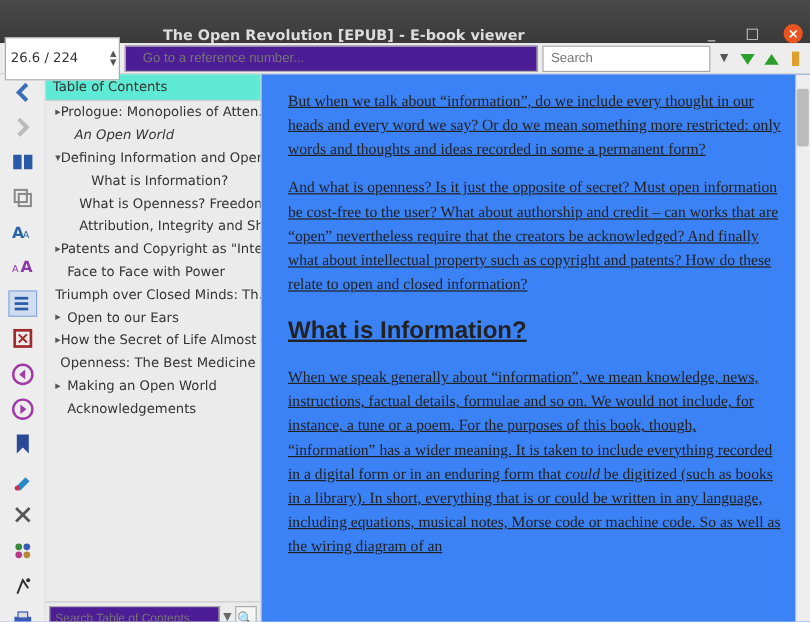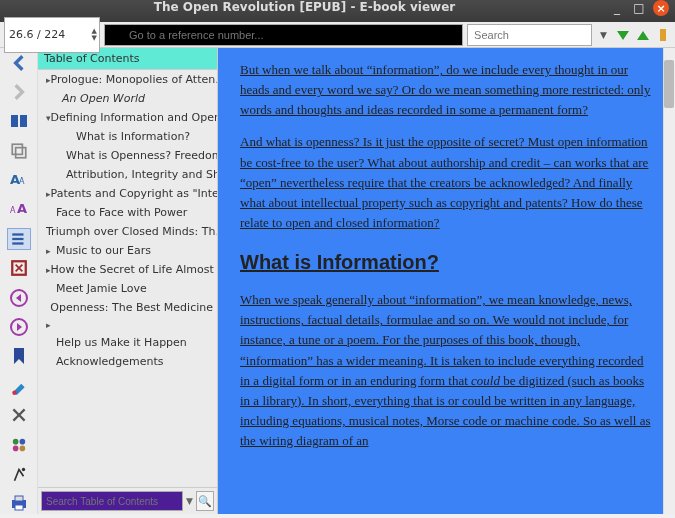--- a/index.html
+++ b/index.html
@@ -1,26 +1,26 @@
 <!DOCTYPE html>
 <html><head>
 <meta charset="utf-8">
 <style>
 * { box-sizing: border-box; margin: 0; padding: 0; }
 body { font-family: "DejaVu Sans", Arial, sans-serif; font-size: 12px; background: #f0f0f0; width: 675px; height: 518px; overflow: hidden; color: #333; }
-.titlebar { height: 22px; background: linear-gradient(#4a4a4a, #3a3a3a); color: #ddd; display: flex; align-items: flex-start; padding: 0 6px; font-size: 12px; }
+.titlebar { height: 36px; background: linear-gradient(#4a4a4a, #3a3a3a); color: #ddd; display: flex; align-items: flex-end; padding: 0 6px; font-size: 12px; gap: 12px; }
 .titlebar-title { flex: 1; text-align: center; font-weight: bold; }
 .win-btn { width: 16px; height: 16px; margin-left: 6px; display: inline-flex; align-items: center; justify-content: center; cursor: pointer; }
 .win-close { background: #e95420; border-radius: 50%; color: #fff; font-size: 11px; font-weight: bold; }
 
 .toolbar-top { height: 26px; background: #ededed; border-bottom: 1px solid #ccc; display: flex; align-items: center; padding: 2px 4px; gap: 4px; }
 .spinner { width: 96px; height: 22px; border: 1px solid #aaa; background: #fff; display: flex; align-items: center; padding: 17px 4px; font-size: 11px; position: relative; }
 .spinner-btns { position: absolute; right: 2px; display: flex; flex-direction: column; font-size: 7px; line-height: 7px; color: #555; }
-.ref-input { flex: 1; height: 22px; border: 1px solid #aaa; background: #000000; padding: 0 24px; font-size: 11px; color: #888; }
-.search-input { width: 125px; height: 22px; border: 1px solid #aaa; background: #fff; padding: 0 6px; font-size: 11px; color: #888; position: relative; }
+.ref-input { flex: 1; height: 22px; border: 1px solid #aaa; background: #4c1d95; padding: 0 14px; font-size: 11px; color: #888; }
+.search-input { width: 140px; height: 22px; border: 1px solid #aaa; background: #fff; padding: 0 6px; font-size: 11px; color: #888; position: relative; }
 .search-drop { font-size: 9px; color: #555; padding: 0 4px; }
 .nav-tri { width: 16px; height: 16px; cursor: pointer; }
 
 .main { display: flex; height: 466px; }
 .left-icons { width: 38px; background: #ededed; border-right: 1px solid #ddd; display: flex; flex-direction: column; align-items: center; padding-top: 4px; gap: 8px; }
 .icon-btn { width: 24px; height: 24px; display: flex; align-items: center; justify-content: center; cursor: pointer; }
 
 .toc-panel { width: 180px; background: #ebebeb; border-right: 1px solid #ccc; display: flex; flex-direction: column; }
 .toc-header { font-size: 11px; padding: 4px 6px; background: #5eead4; border-bottom: 1px solid #ccc; }
 .toc-list { flex: 1; overflow: hidden; font-size: 11px; }
@@ -202,40 +202,33 @@
         <div class="toc-item lvl0">
           <span class="exp"></span>
           <span>Face to Face with Power</span>
         </div>
         <div class="toc-item lvl0">
           <span class="exp"></span>
           <span>Triumph over Closed Minds: Th…</span>
         </div>
         <div class="toc-item lvl0">
           <span class="exp">▸</span>
-          <span>Music to our Ears</span>
+          <span>Open to our Ears</span>
         </div>
         <div class="toc-item lvl0">
           <span class="exp">▸</span>
           <span>How the Secret of Life Almost …</span>
         </div>
         <div class="toc-item lvl0">
           <span class="exp"></span>
-          <span>Meet Jamie Love</span>
-        </div>
-        <div class="toc-item lvl0">
-          <span class="exp"></span>
           <span>Openness: The Best Medicine</span>
         </div>
         <div class="toc-item lvl0">
           <span class="exp">▸</span>
-        </div>
-        <div class="toc-item lvl0">
-          <span class="exp"></span>
-          <span>Help us Make it Happen</span>
+          <span>Making an Open World</span>
         </div>
         <div class="toc-item lvl0">
           <span class="exp"></span>
           <span>Acknowledgements</span>
         </div>
       </div>
     <div class="toc-search-row">
       <input class="toc-search" placeholder="Search Table of Contents" style="">
       <span style="font-size:9px;color:#666;align-self:center">▼</span>
       <div class="toc-search-btn">🔍</div>

